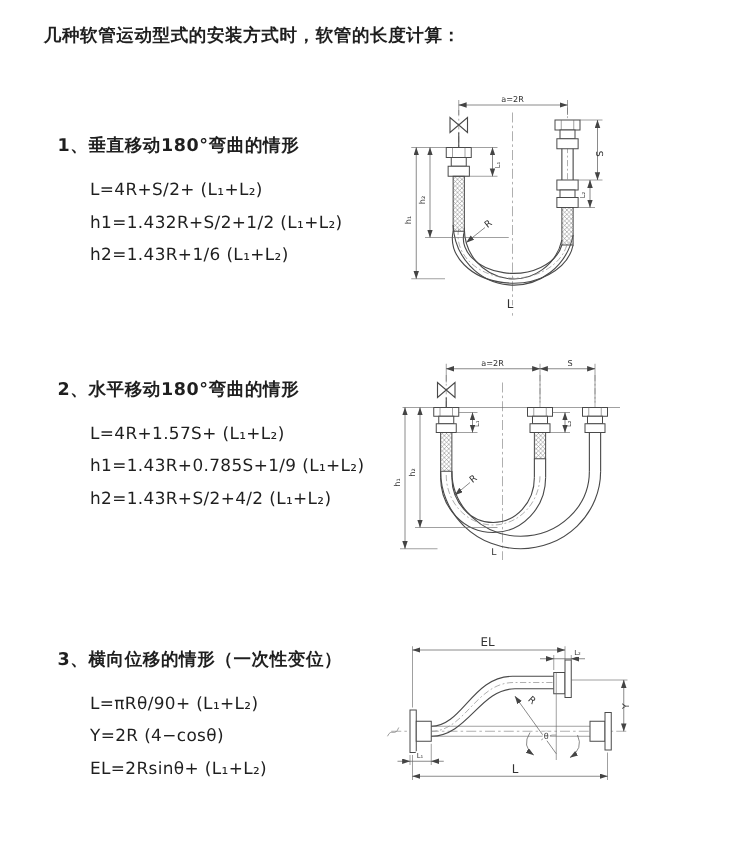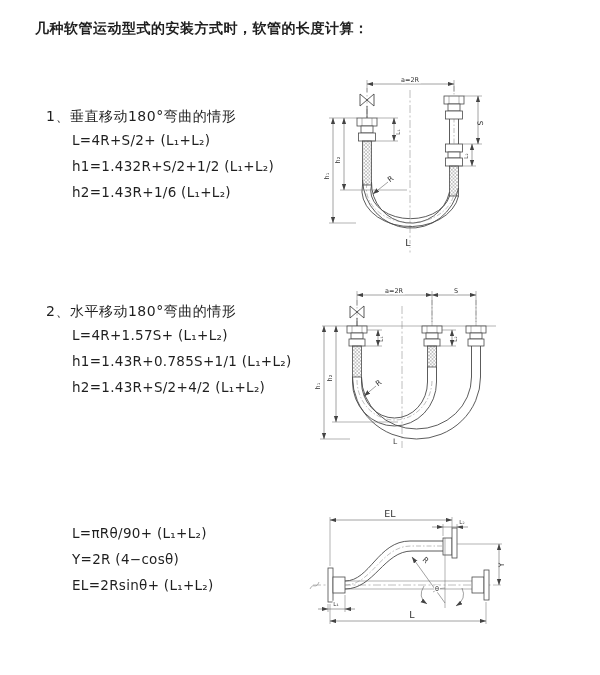--- a/index.html
+++ b/index.html
@@ -1,21 +1,21 @@
 <!DOCTYPE html>
 <html><head>
 <meta charset="utf-8">
 <style>
   html,body{margin:0;padding:0;background:#fff;}
   .page{position:relative;width:600px;height:675px;background:#fff;overflow:hidden;
         font-family:"DejaVu Sans","Liberation Sans",sans-serif;color:#1f1f1f;}
   .title{position:absolute;left:35px;top:20px;font-size:14px;font-weight:bold;letter-spacing:.5px;}
   .section{position:absolute;left:46px;}
-  .heading{font-size:14px;font-weight:normal;letter-spacing:.5px;white-space:nowrap;}
-  .formulas{padding-left:26px;margin-top:1px;}
+  .heading{font-size:14px;font-weight:bold;letter-spacing:.5px;white-space:nowrap;}
+  .formulas{padding-left:26px;margin-top:13px;}
   .formula{font-size:13.5px;line-height:26px;letter-spacing:.3px;white-space:nowrap;}
   .diag{position:absolute;}
   
   .ln{stroke:#4a4a4a;stroke-width:.9;fill:none;}
   .fl{stroke:#4a4a4a;stroke-width:.8;fill:#fff;}
   .br{stroke:#4a4a4a;stroke-width:.8;fill:url(#hx);}
   .dm{stroke:#555;stroke-width:.55;fill:none;}
   .thin{stroke:#666;stroke-width:.5;fill:none;}
   .cl{stroke:#8a8a8a;stroke-width:.55;fill:none;stroke-dasharray:8 2.5 2 2.5;}
   .cl2{stroke:#8a8a8a;stroke-width:.55;fill:none;stroke-dasharray:5 2 1.5 2;}
@@ -36,26 +36,27 @@
       <div class="formula">L=4R+S/2+ (L₁+L₂)</div>
       <div class="formula">h1=1.432R+S/2+1/2 (L₁+L₂)</div>
       <div class="formula">h2=1.43R+1/6 (L₁+L₂)</div>
     </div>
   </div>
 
   <div class="section" style="top:303px;">
     <div class="heading">2、水平移动180°弯曲的情形</div>
     <div class="formulas">
       <div class="formula">L=4R+1.57S+ (L₁+L₂)</div>
-      <div class="formula">h1=1.43R+0.785S+1/1 (L₁+L₂)</div>
+      <div class="formula">h1=1.43R+0.785S+1/9 (L₁+L₂)</div>
       <div class="formula">h2=1.43R+S/2+4/2 (L₁+L₂)</div>
     </div>
   </div>
 
   <div class="section" style="top:519px;">
+    <div class="heading">3、横向位移的情形（一次性变位）</div>
     <div class="formulas">
       <div class="formula">L=πRθ/90+ (L₁+L₂)</div>
       <div class="formula">Y=2R (4−cosθ)</div>
       <div class="formula">EL=2Rsinθ+ (L₁+L₂)</div>
     </div>
   </div>
 
   <svg class="diag" style="left:310px;top:70px;" width="290" height="195" viewBox="0 0 290 195">
     <defs>
       <pattern id="hx" width="3.5" height="3.5" patternUnits="userSpaceOnUse">

